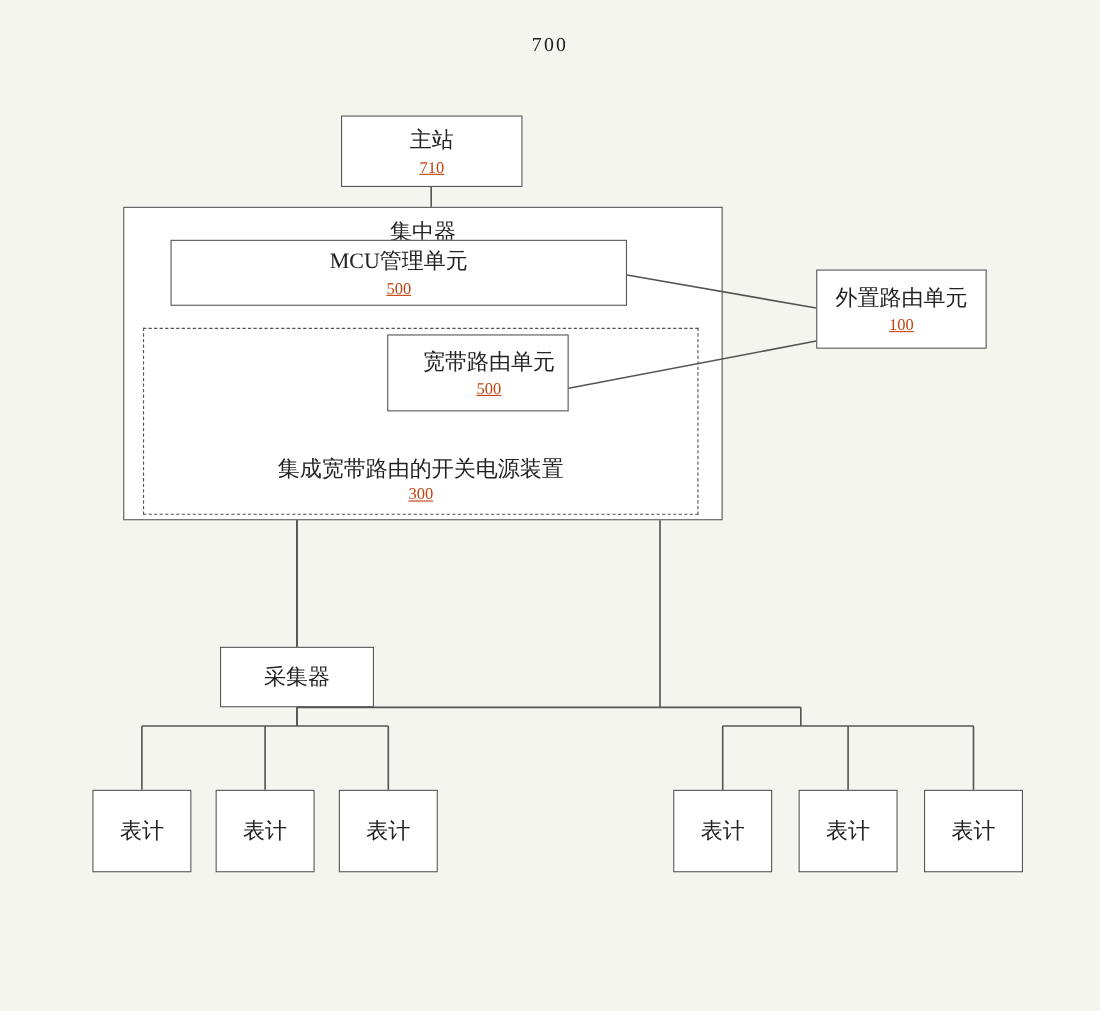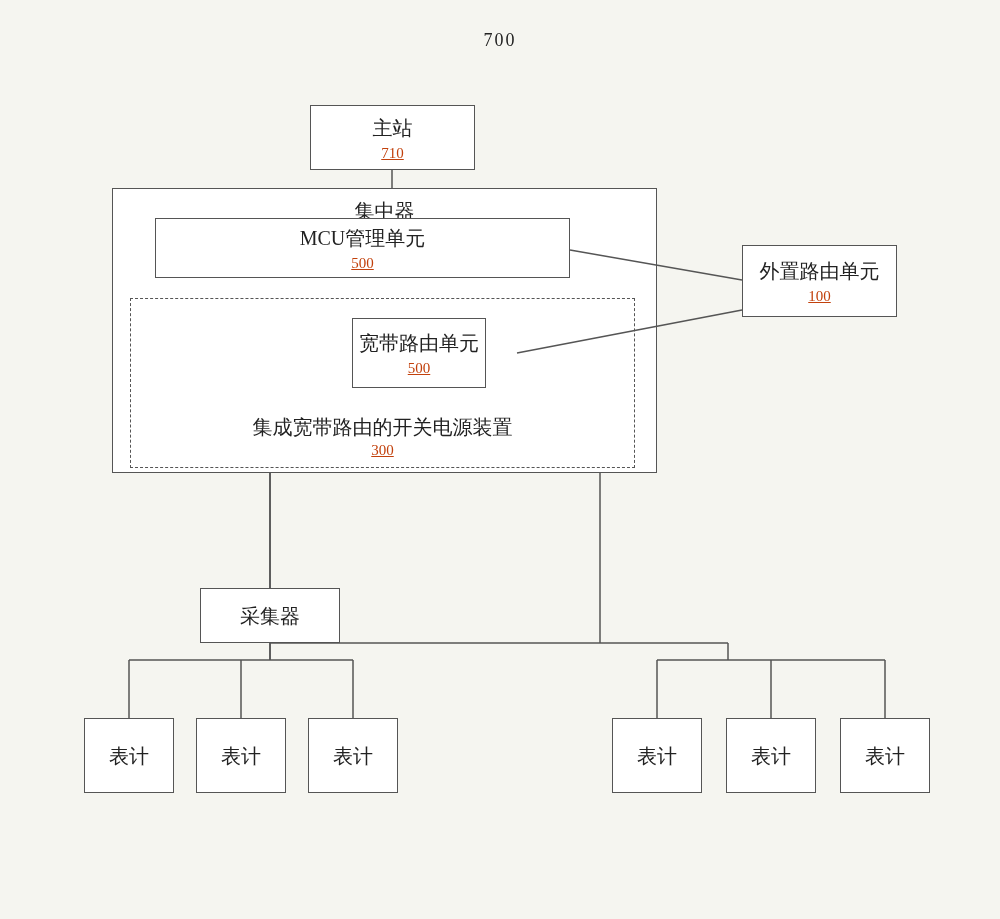--- a/index.html
+++ b/index.html
@@ -106,22 +106,22 @@
     }
 
     
     #box-switch-power {
       left: 155px; top: 318px;
       width: 165px; height: 70px;
     }
 
     
     #box-broadband {
-      left: 352px; top: 318px;
-      width: 134px; height: 70px;
+      left: 352px; top: 304px;
+      width: 165px; height: 70px; padding-left: 20px;
     }
 
     
     #box-external-router {
       left: 742px; top: 245px;
       width: 155px; height: 72px;
     }
 
     
     #box-collector {

